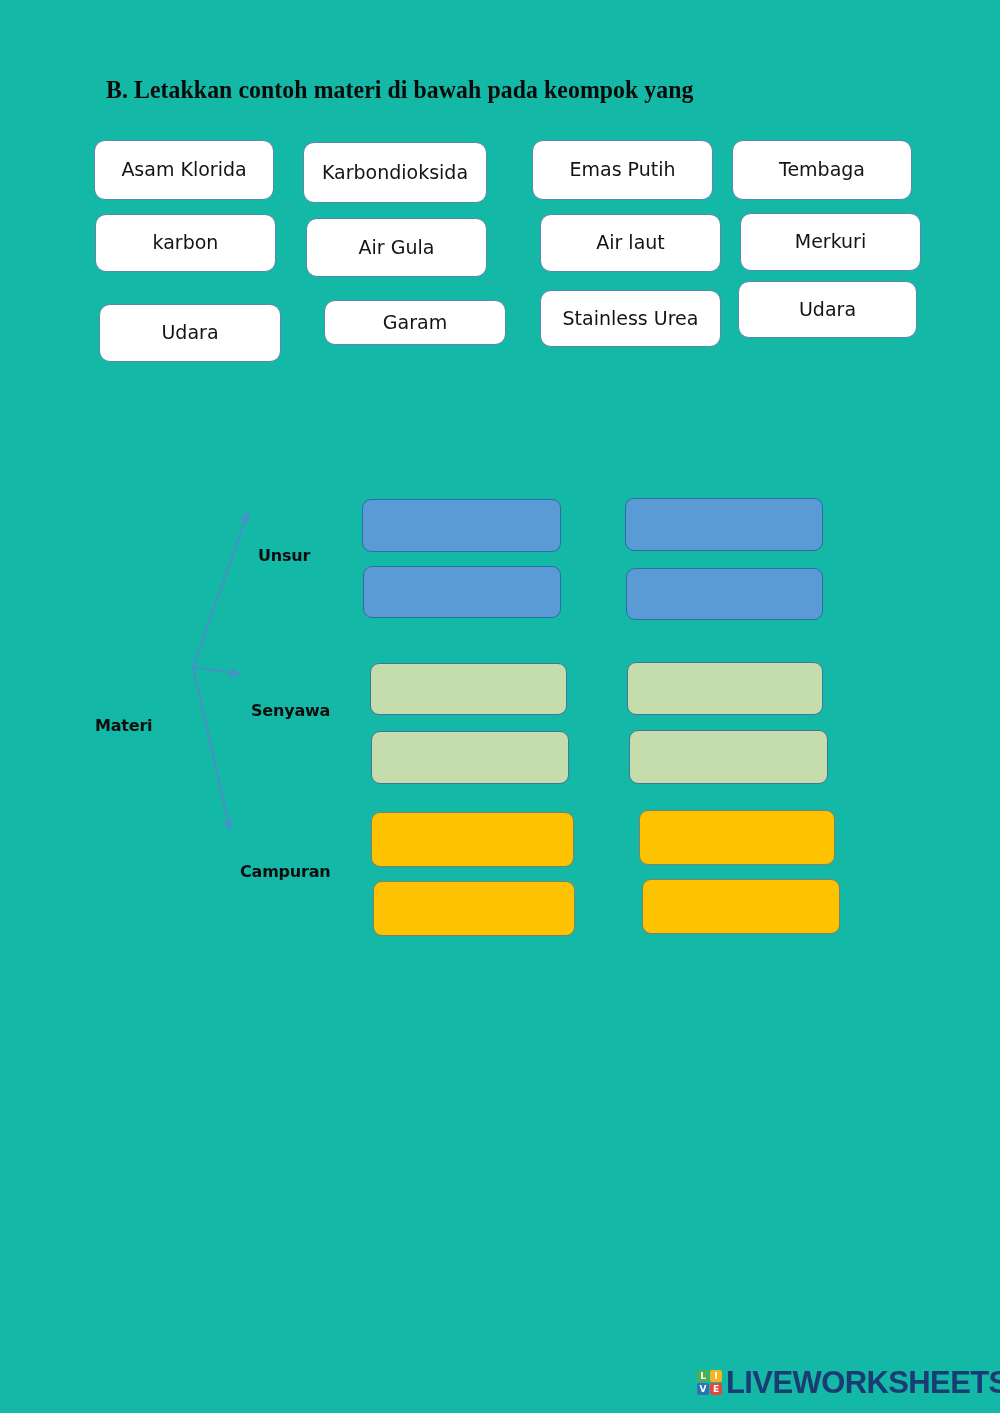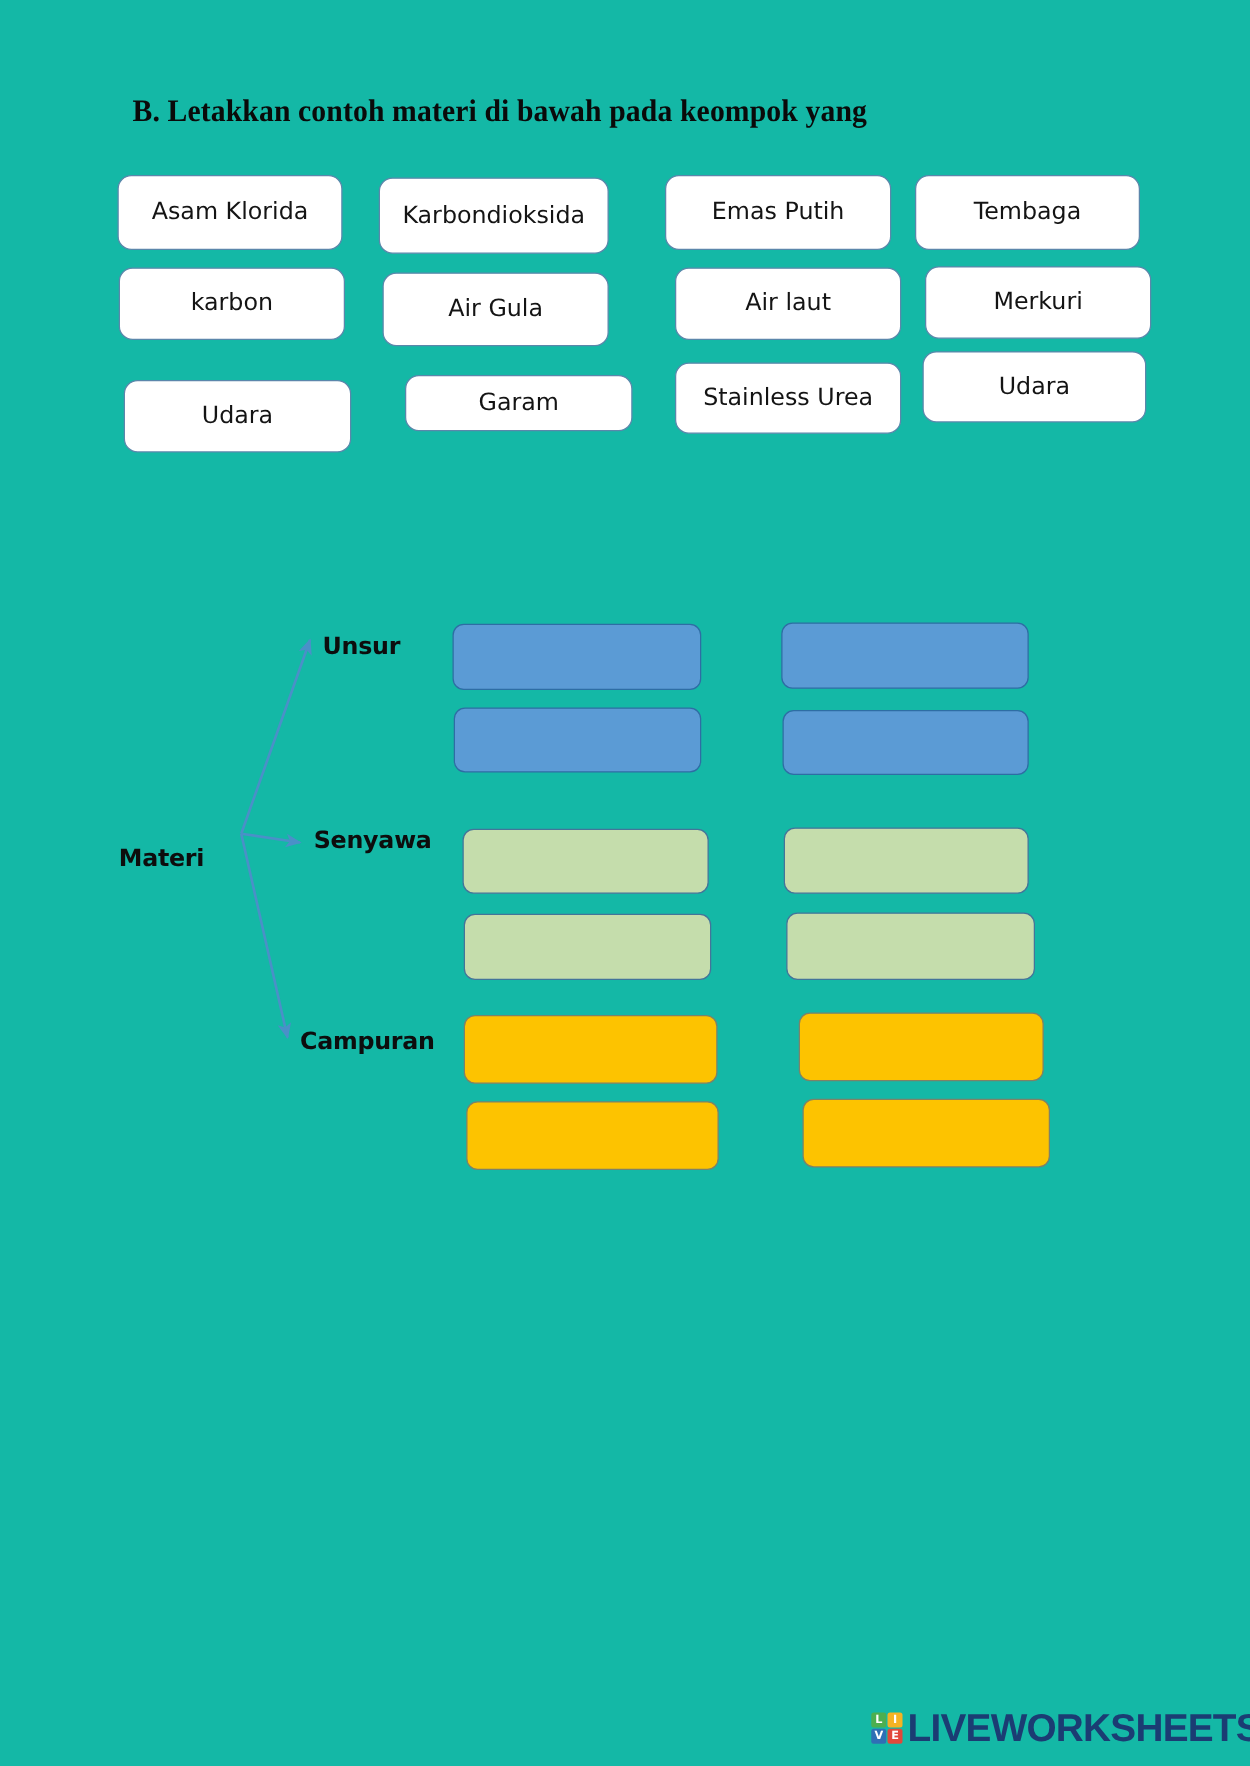--- a/index.html
+++ b/index.html
@@ -56,24 +56,25 @@
     top: 50%;
     transform: translateY(-52%);
     display: block;
   }
 
   
   .diagram-label {
     position: absolute;
     font-family: "DejaVu Sans", sans-serif;
     font-weight: bold;
-    font-size: 19px;
+    font-size: 16px;
     color: #0d0d0d;
     white-space: nowrap;
     letter-spacing: -0.2px;
+    margin-top: 40px;
   }
   svg.arrows {
     position: absolute;
     left: 0;
     top: 0;
     width: 1000px;
     height: 1413px;
     pointer-events: none;
   }
 

